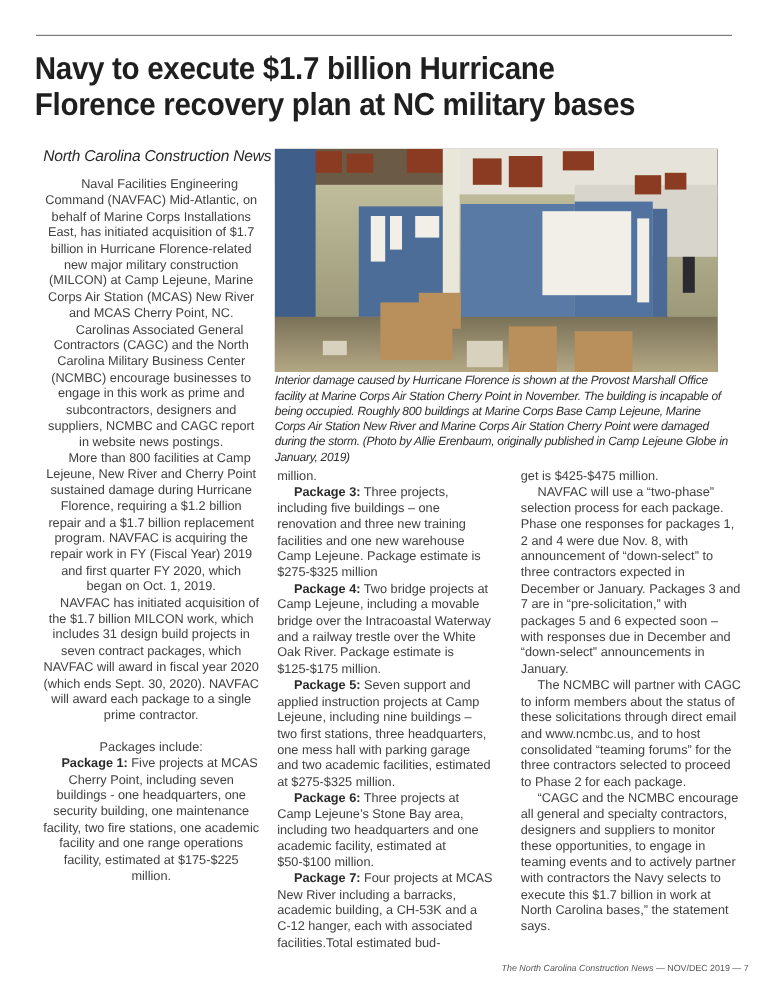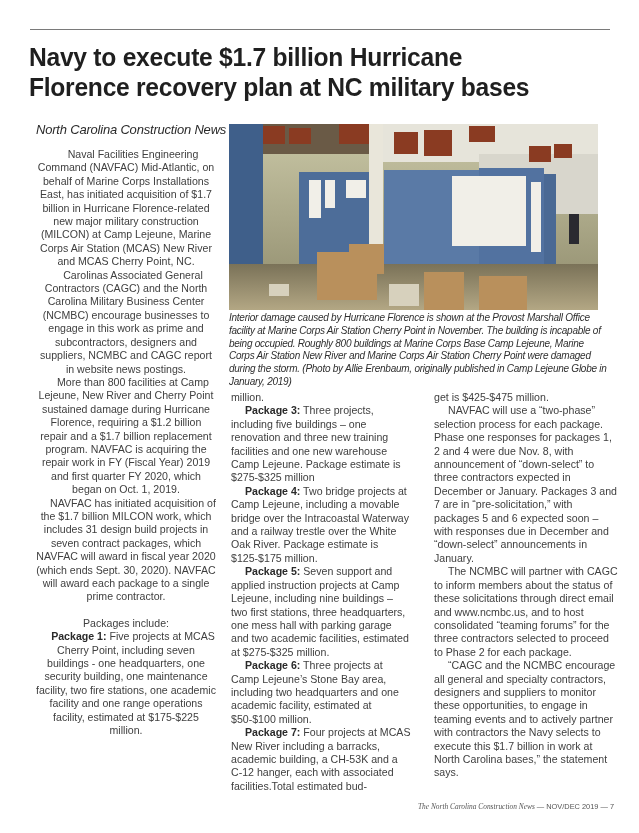--- a/index.html
+++ b/index.html
@@ -41,21 +41,21 @@
   }
   .caption {
     position: absolute; left: 229px; top: 312px; width: 380px;
     font-style: italic; font-size: 10px; line-height: 12.8px; color: #2f2f2f;
     letter-spacing: -0.25px;
   }
   .footer {
     position: absolute; left: 418px; top: 802px; font-size: 7.4px; color: #555;
     white-space: nowrap;
   }
-  .footer i { font-style: italic; font-family: Liberation Serif, serif; }
+  .footer i { font-style: italic; }
 </style>
 </head>
 <body>
 
 <div class="top-rule full"></div>
 
 <h1 class="headline">
   <span>Navy to execute $1.7 billion Hurricane</span>
   <span>Florence recovery plan at NC military bases</span>
 </h1>

